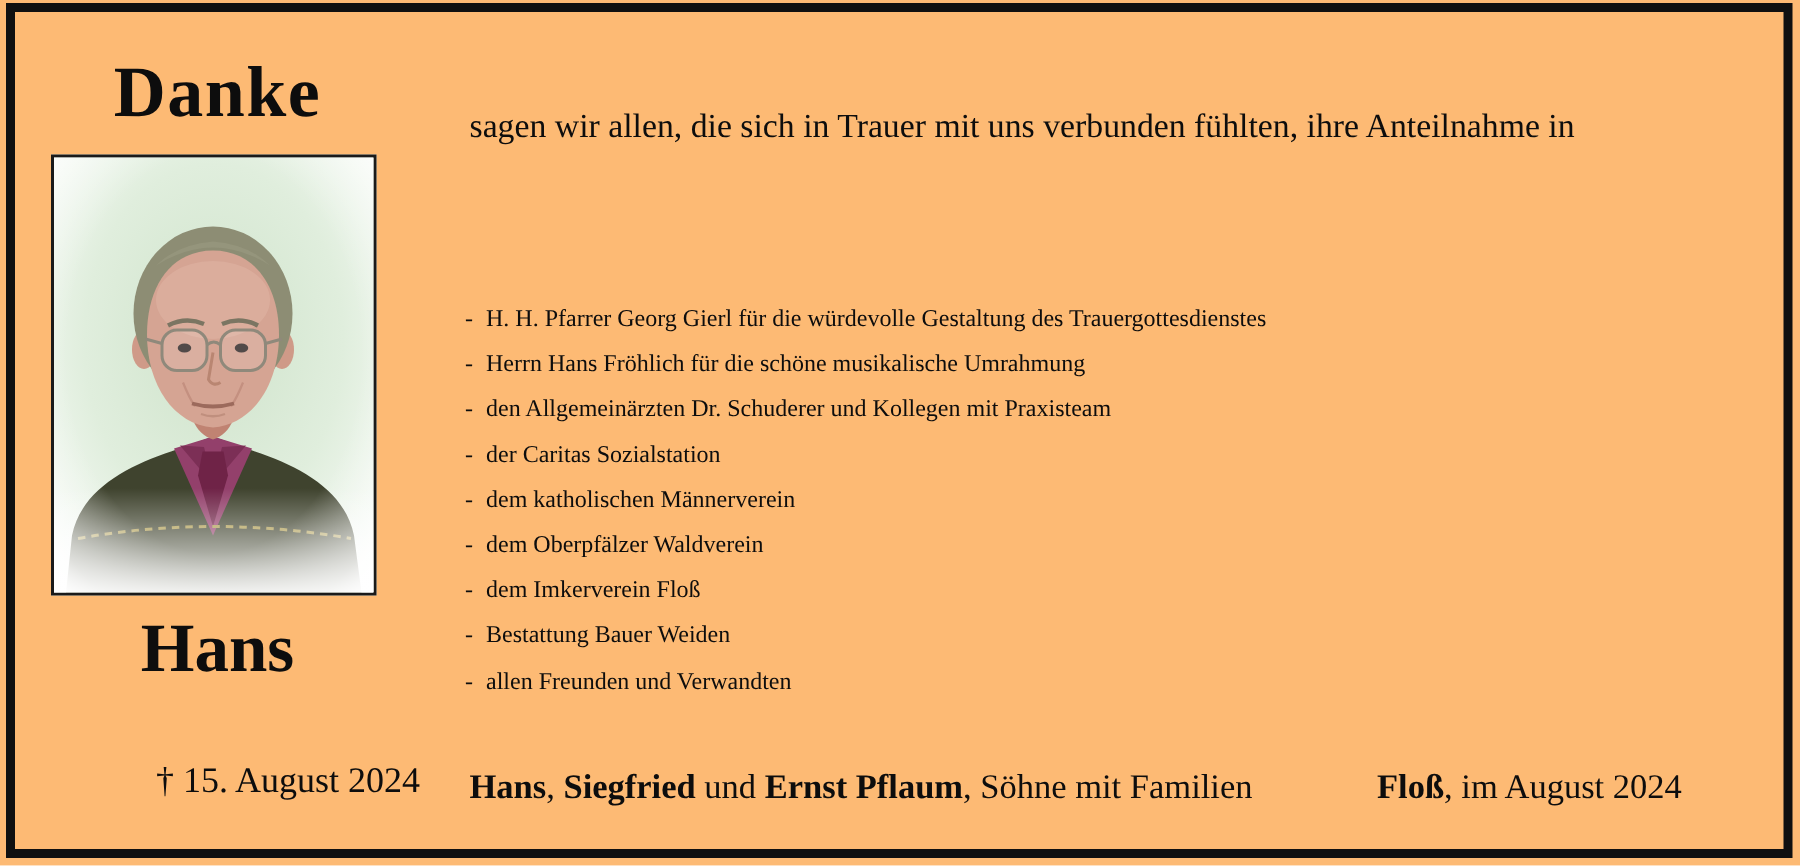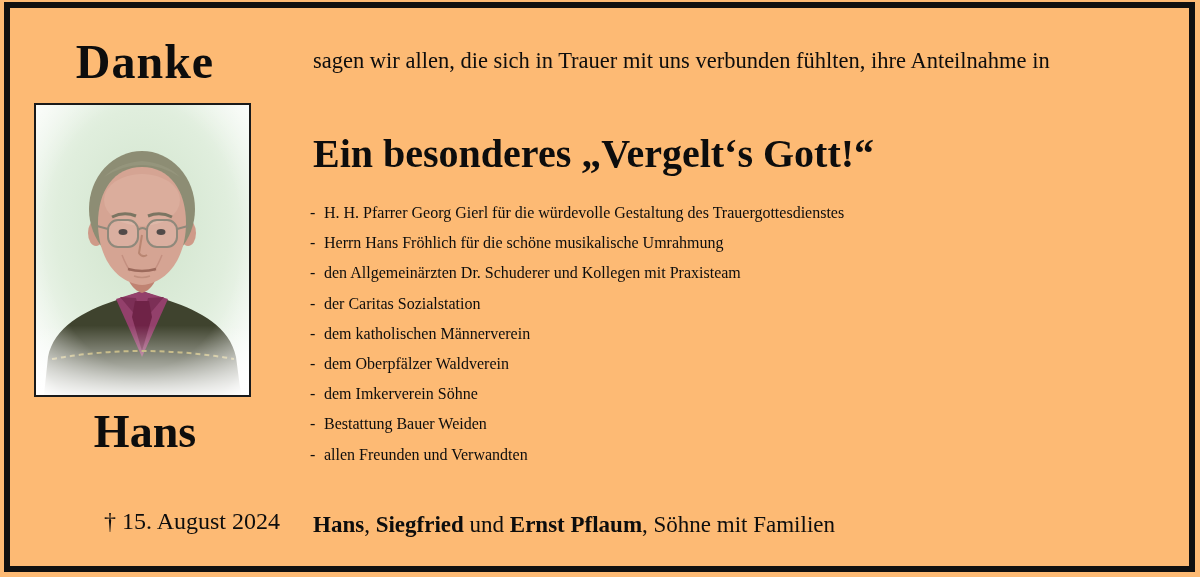--- a/index.html
+++ b/index.html
@@ -40,21 +40,21 @@
   .ddate{
     left:10px;top:506px;width:270px;
     text-align:right;
     font-size:24px;line-height:30px;
   }
   
   .intro{
     left:313px;top:44px;width:850px;
     font-size:22.5px;line-height:33.5px;
   }
-  .intro .ln{display:block;}
+  .intro .ln{display:block;margin-top:23px;}
   .heading{
     left:313px;top:130px;width:860px;
     font-size:40px;font-weight:bold;line-height:48px;
   }
   .thanks{
     left:310px;top:198px;width:870px;
     font-size:16px;line-height:30.2px;
   }
   .thanks .row{display:block;}
   .thanks .dash{display:inline-block;min-width:14px;}
@@ -147,31 +147,33 @@
   <div class="abs name">
     <span class="ln" style="display:block">Hans</span>
   </div>
 
   <div class="abs ddate">† 15. August 2024</div>
 
   <div class="abs intro">
     <span class="ln">sagen wir allen, die sich in Trauer mit uns verbunden fühlten, ihre Anteilnahme in</span>
   </div>
 
-  <div class="abs heading">Ein besonderes „Vergelt‘s Gott!“</div>
 
   <div class="abs thanks">
     <span class="row"><span class="dash">-</span><span>H. H. Pfarrer Georg Gierl für die würdevolle Gestaltung des Trauergottesdienstes</span></span>
     <span class="row"><span class="dash">-</span><span>Herrn Hans Fröhlich für die schöne musikalische Umrahmung</span></span>
     <span class="row"><span class="dash">-</span><span>den Allgemeinärzten Dr. Schuderer und Kollegen mit Praxisteam</span></span>
     <span class="row"><span class="dash">-</span><span>der Caritas Sozialstation</span></span>
     <span class="row"><span class="dash">-</span><span>dem katholischen Männerverein</span></span>
     <span class="row"><span class="dash">-</span><span>dem Oberpfälzer Waldverein</span></span>
-    <span class="row"><span class="dash">-</span><span>dem Imkerverein Söhne</span></span>
+    <span class="row"><span class="dash">-</span><span>dem Imkerverein Floß</span></span>
     <span class="row"><span class="dash">-</span><span>Bestattung Bauer Weiden</span></span>
     <span class="row"><span class="dash">-</span><span>allen Freunden und Verwandten</span></span>
   </div>
 
   <div class="abs footer-sig">
     <span class="b">Hans</span><span>, </span><span class="b">Siegfried</span><span> und </span><span class="b">Ernst Pflaum</span><span>, Söhne mit Familien</span>
   </div>
 
+  <div class="abs footer-place">
+    <span class="b">Floß</span><span>, im August 2024</span>
+  </div>
 </div>
 
 </body></html>

